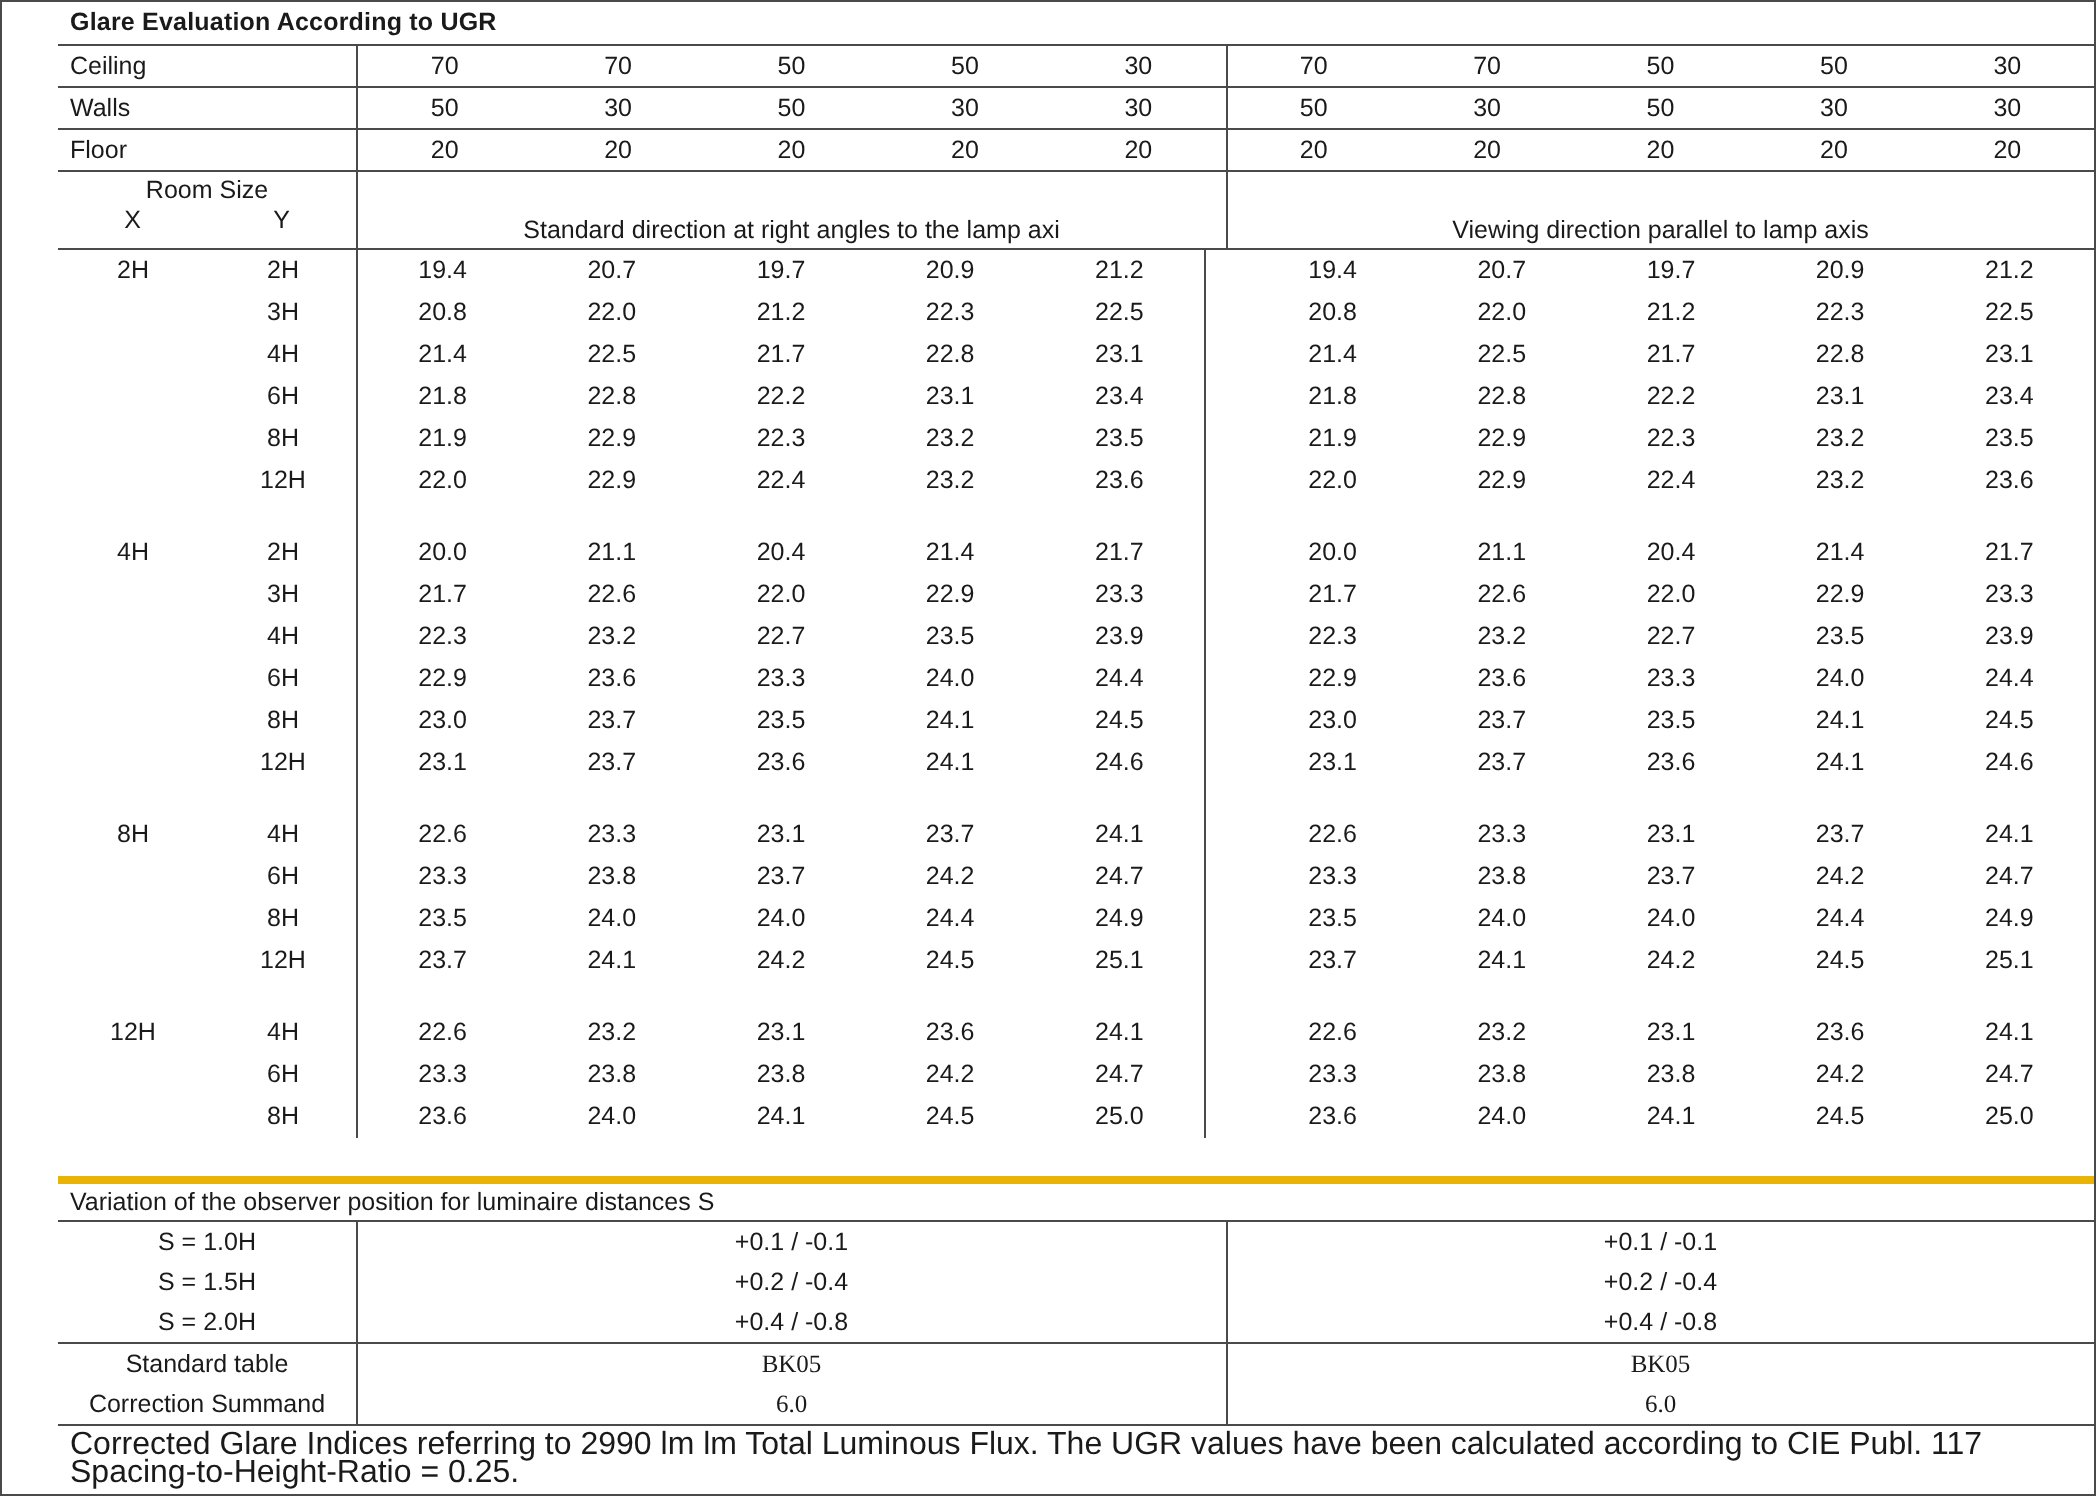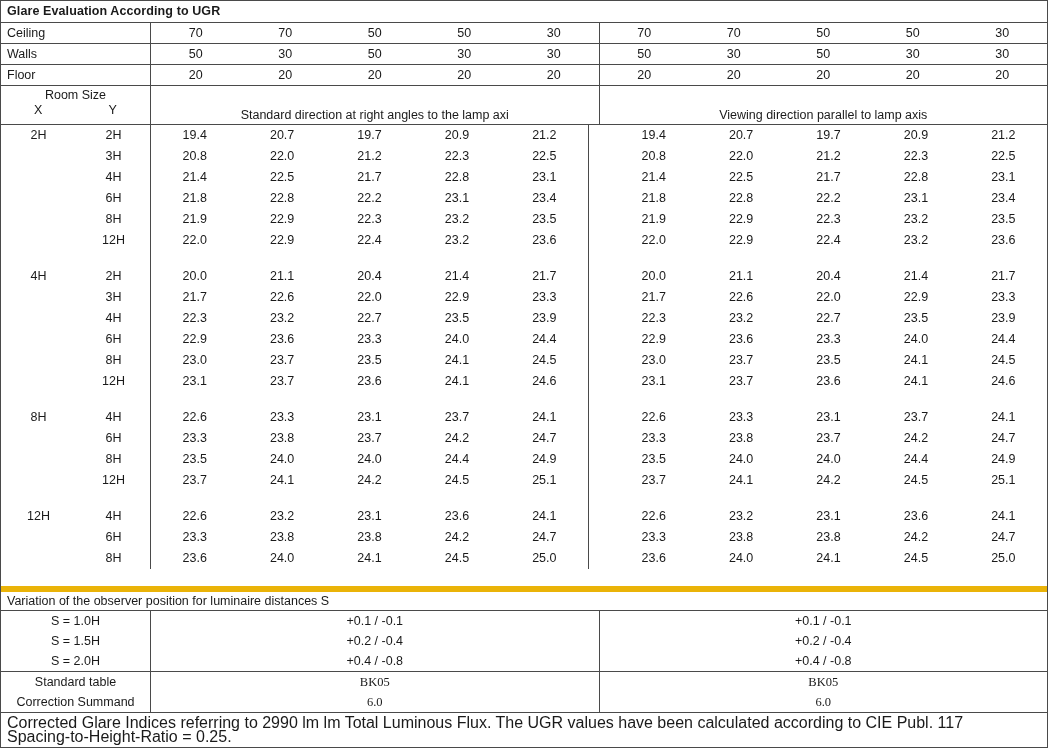--- a/index.html
+++ b/index.html
@@ -12,20 +12,21 @@
   }
   #sheet{
     position:relative;
     width:1048px;
     height:748px;
     margin:0;
     border:1px solid #4a4a4a;
     box-sizing:border-box;
     display:flex;
     flex-direction:column;
+    padding-left:28px;
   }
   .hline{border-bottom:1px solid #4a4a4a;}
   .title{
     font-weight:bold;
     font-size:12.5px;
     padding:3px 6px 4px 6px;
     letter-spacing:0.1px;
   }
   
   .row{display:flex;align-items:stretch;}
@@ -657,21 +658,21 @@
           <div class="dc">24.0</div>
           <div class="dc">24.1</div>
           <div class="dc">24.5</div>
           <div class="dc">25.0</div>
         </div>
       </div>
     </div>
 
   </div>
 
-  <div class="hline" style="border-top:6px solid #eab308;">
+  <div class="hline" style="border-top:4px solid #eab308;">
     <div class="var-title">Variation of the observer position for luminaire distances S</div>
   </div>
 
   <div class="vrow">
     <div class="vlbl">S = 1.0H</div>
     <div class="vvals">
       <div class="vv first">+0.1 / -0.1</div>
       <div class="vv">+0.1 / -0.1</div>
     </div>
   </div>

